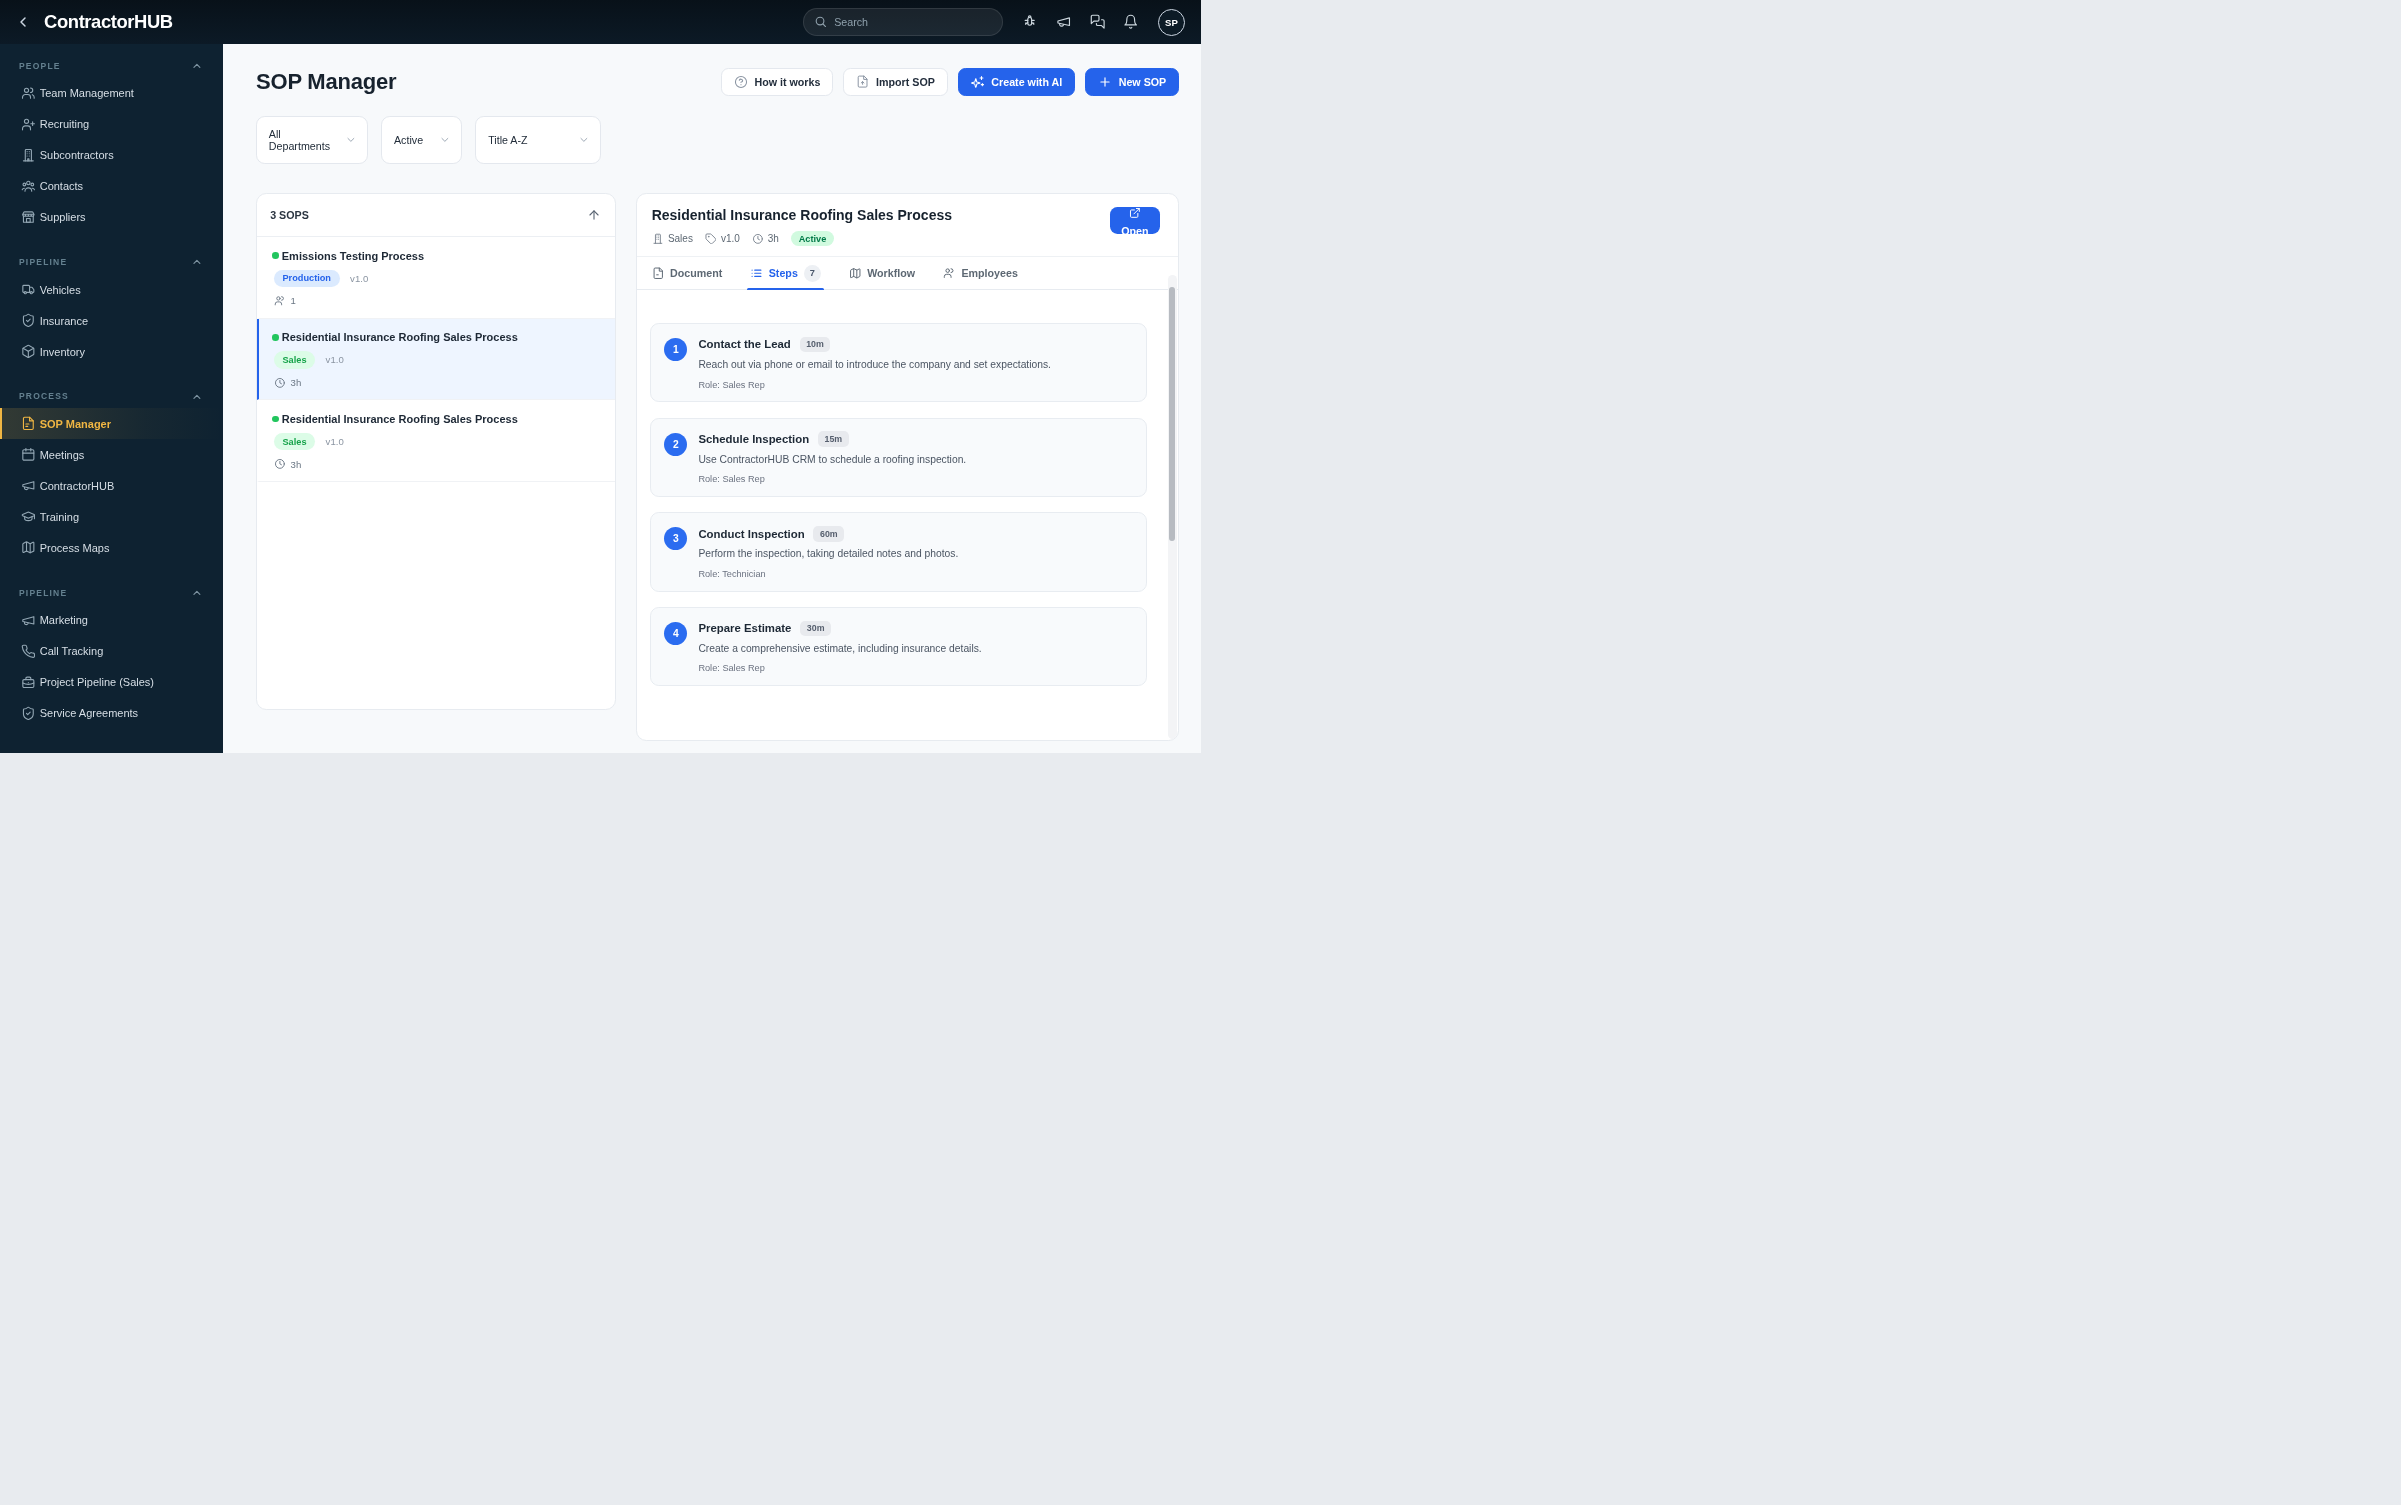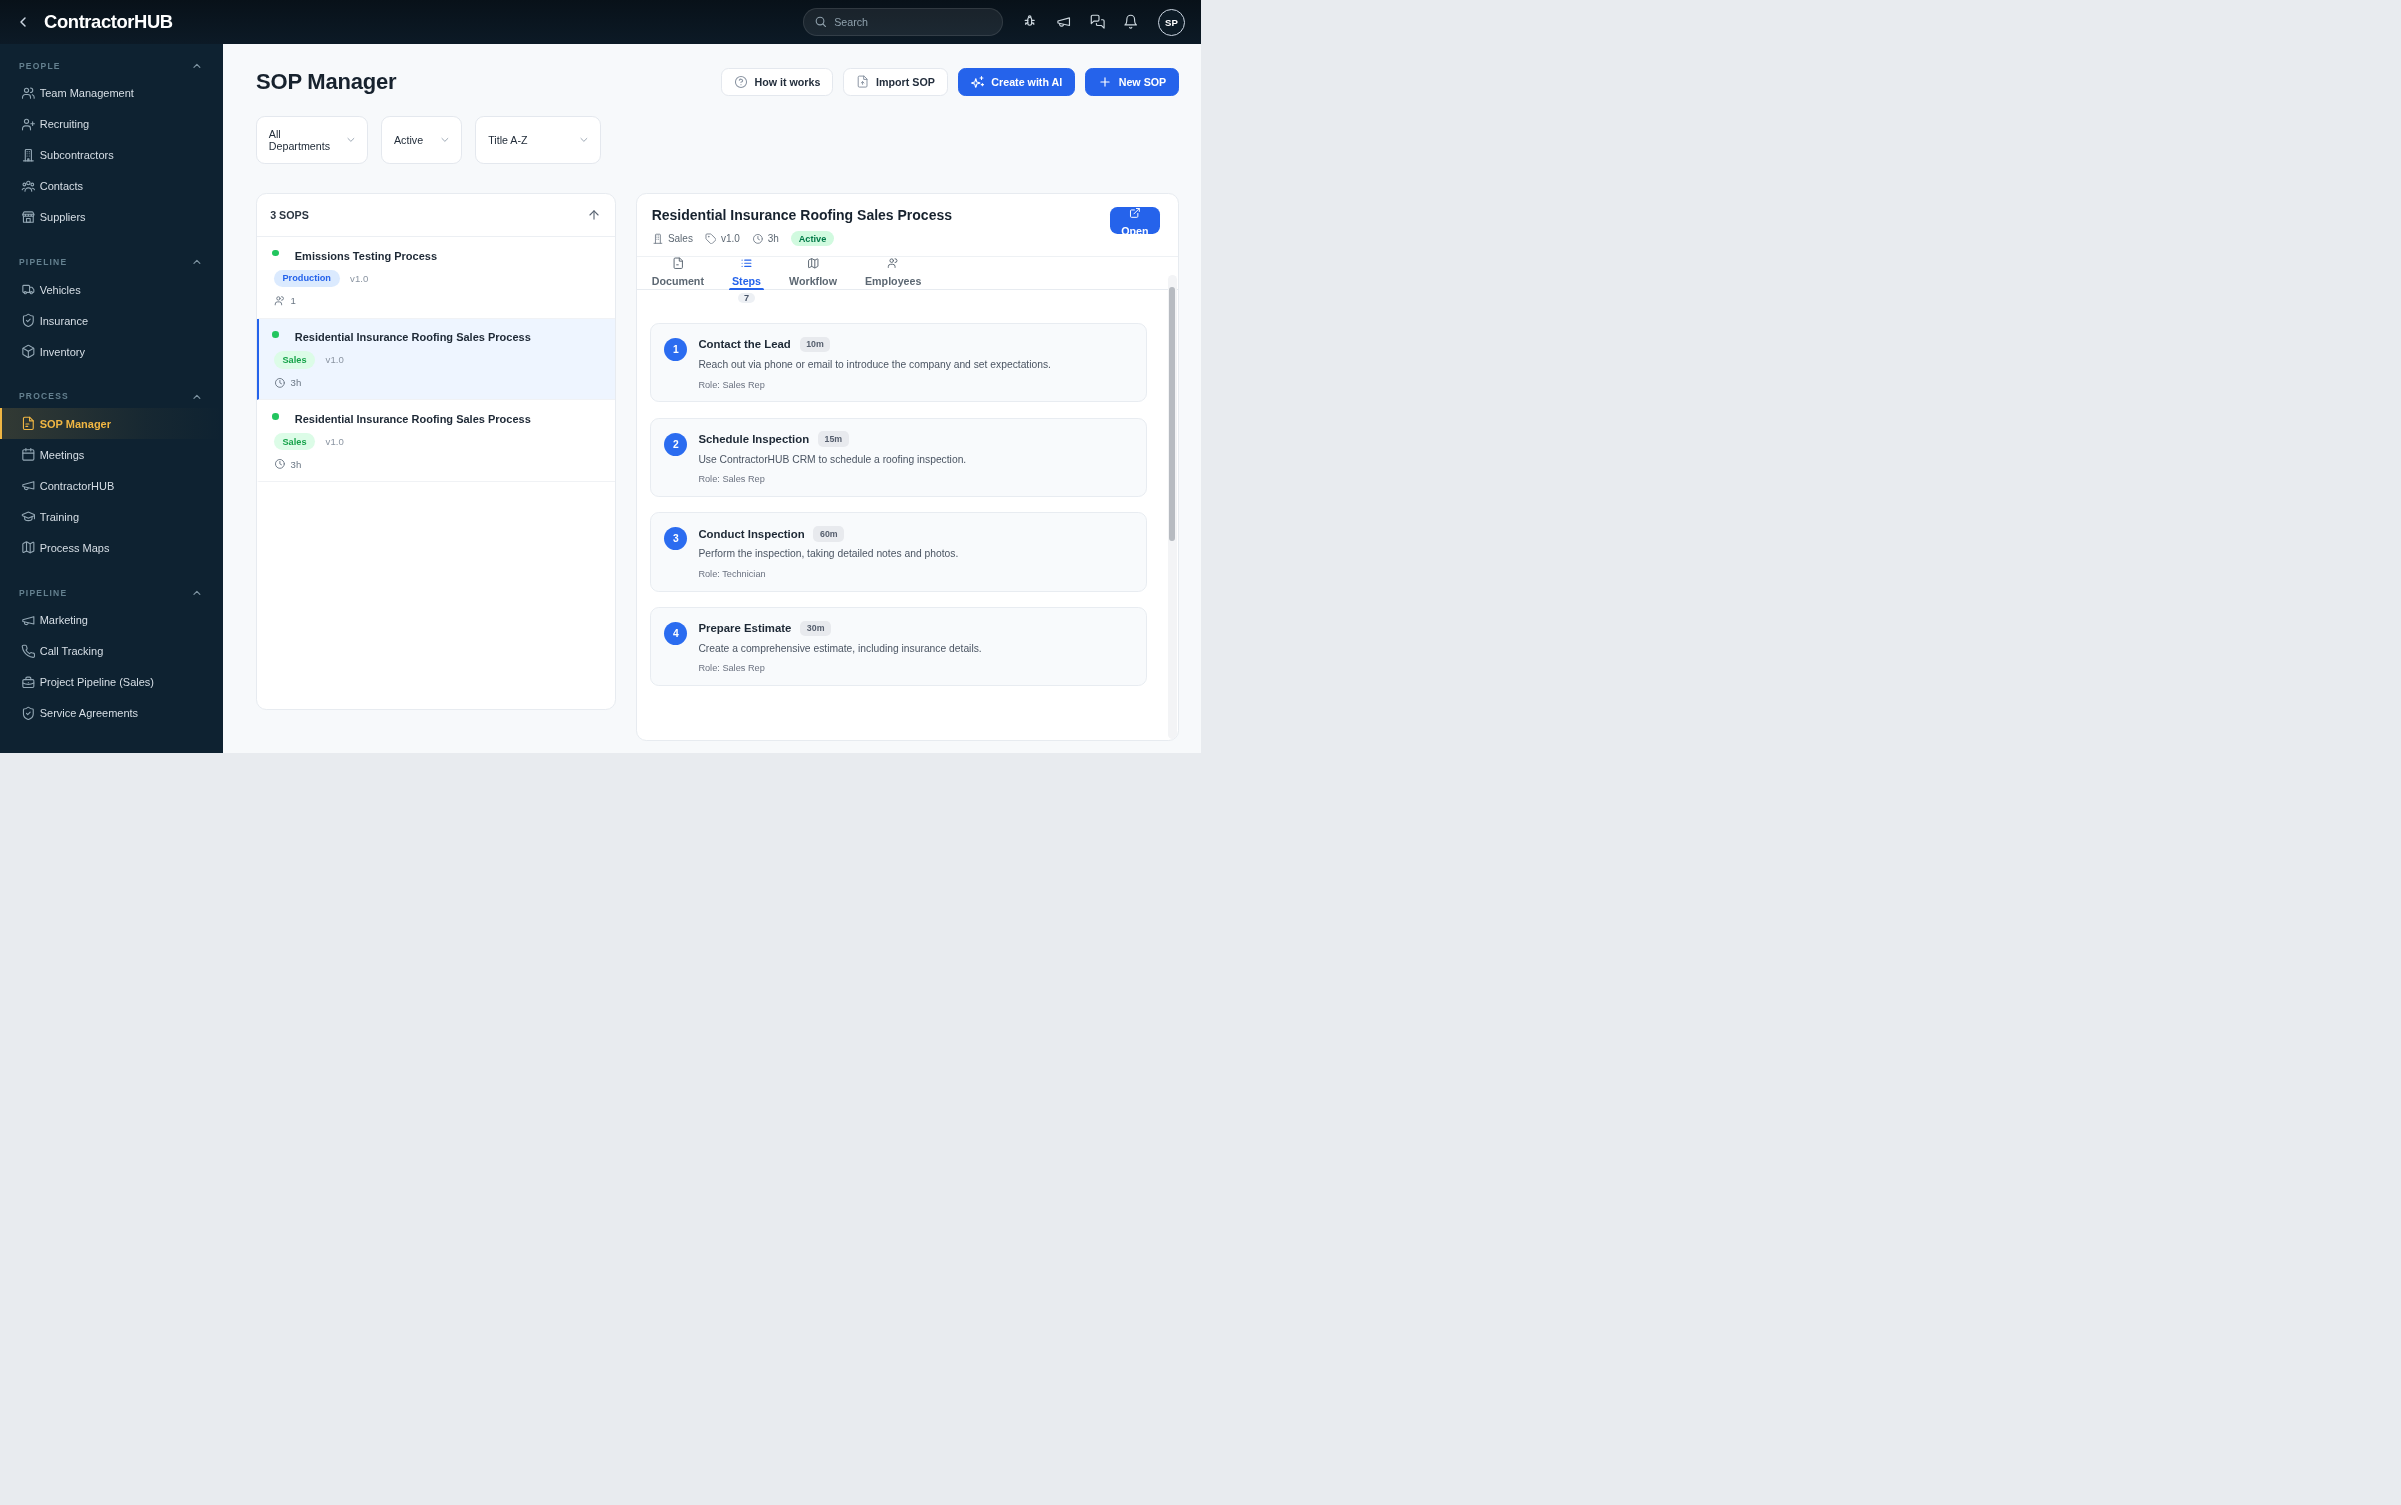--- a/index.html
+++ b/index.html
@@ -53,21 +53,21 @@
   .content { display:flex; gap:20px; margin-top:29px; align-items:flex-start; }
   .card { background:#ffffff; border:0.7px solid #e7ebf0; border-radius:10.3px; }
 
   
   .list-card { width:360px; height:517px; overflow:hidden; display:flex; flex-direction:column; }
   .list-head { height:43px; display:flex; align-items:center; justify-content:space-between; padding:0 13.2px; border-bottom:0.7px solid #eceff3; }
   .list-count { font-size:10.7px; font-weight:600; color:#2a3440; }
   .sort-ic { color:#5a6573; width:14.7px; height:14.7px; cursor:pointer; }
   .sop-item { padding:12.5px 13.2px 11px 13.2px; border-bottom:0.7px solid #f0f2f5; border-left:2.9px solid transparent; cursor:pointer; }
   .sop-item.selected { background:#eef5ff; border-left-color:#2563eb; }
-  .si-title { display:flex; gap:16px; font-size:11px; font-weight:700; color:#1d2835; }
+  .si-title { display:flex; align-items:center; gap:3px; font-size:11px; font-weight:700; color:#1d2835; }
   .dot { width:6.6px; height:6.6px; border-radius:50%; background:#22c55e; flex:0 0 6.6px; }
   .si-badges { display:flex; align-items:center; gap:10.3px; margin-top:8px; padding-left:1.5px; }
   .pill { font-size:9.2px; font-weight:600; padding:3.7px 8.8px; border-radius:735px; }
   .pill-blue { background:#dbeafe; color:#2563eb; }
   .pill-green { background:#dcfce7; color:#16a34a; }
   .ver { font-size:9.6px; color:#8b95a2; }
   .si-meta { display:flex; align-items:center; gap:5.1px; margin-top:8px; color:#6a7684; font-size:9.6px; padding-left:1.5px; }
   .si-meta .ic { color:#6a7684; }
 
   
@@ -75,21 +75,21 @@
   .detail-head { padding:13.2px 18.4px 9.6px 14.7px; border-bottom:0.7px solid #eef1f4; display:flex; align-items:flex-start; }
   .dh-left { min-width:0; }
   .detail-title { font-size:14px; font-weight:700; color:#17222e; }
   .detail-meta { display:flex; align-items:center; gap:11.8px; margin-top:7.4px; color:#5d6873; font-size:10px; }
   .dm { display:flex; align-items:center; gap:4.4px; }
   .dm .ic { color:#79838f; }
   .pill-active { background:#d1fadf; color:#027a48; font-size:9.2px; font-weight:700; padding:2.9px 8px; border-radius:735px; }
   .open-btn { margin-left:auto; height:26.5px; padding:0 11px; border-radius:7.4px; background:#2563eb; border:none; color:#ffffff; font-size:10.7px; font-weight:600; font-family:inherit; display:flex; align-items:center; gap:5.9px; cursor:pointer;flex-direction:column; }
 
   .tabs { display:flex; gap:28px; padding:0 14.7px; height:33px; align-items:center; border-bottom:0.7px solid #e7ebf0; }
-  .tab { display:flex; align-items:center; gap:5.9px; color:#5d6873; font-size:10.7px; font-weight:600; height:100%; position:relative; cursor:pointer;flex-direction:column; }
+  .tab { display:flex; align-items:center; gap:5.9px; color:#5d6873; font-size:10.7px; font-weight:600; height:100%; position:relative; cursor:pointer; }
   .tab.active { color:#2563eb; }
   .tab.active::after { content:""; position:absolute; left:-2.9px; right:-2.9px; bottom:-0.7px; height:2.2px; background:#2563eb; border-radius:1.5px 1.5px 0 0; }
   .tab-badge { background:#edf0f4; color:#49566a; font-size:9.2px; font-weight:600; min-width:17px; height:17px; border-radius:735px; display:flex; align-items:center; justify-content:center; padding:0 4.4px; }
 
   .steps-scroll { flex:1; position:relative; padding:17.6px 31px 0 13.2px; overflow:hidden; }
   .start-card { background:#ecfdf4; border:0.7px solid #b2ecd0; border-radius:8.8px; padding:11px 14.7px; display:flex; align-items:center; gap:12.5px; }
   .start-ic { width:24px; height:24px; border-radius:50%; background:#0db25c; color:#ffffff; display:flex; align-items:center; justify-content:center; flex:0 0 24px; }
   .start-title { font-size:12px; font-weight:700; color:#056839; }
   .start-desc { font-size:10.7px; color:#0b8457; margin-top:5.1px; }
   .step-card { background:#f8fafc; border:0.7px solid #e8ecf1; border-radius:8.8px; padding:12.5px 16px 11.8px 13.2px; display:flex; gap:11px; margin-top:15.4px; }

